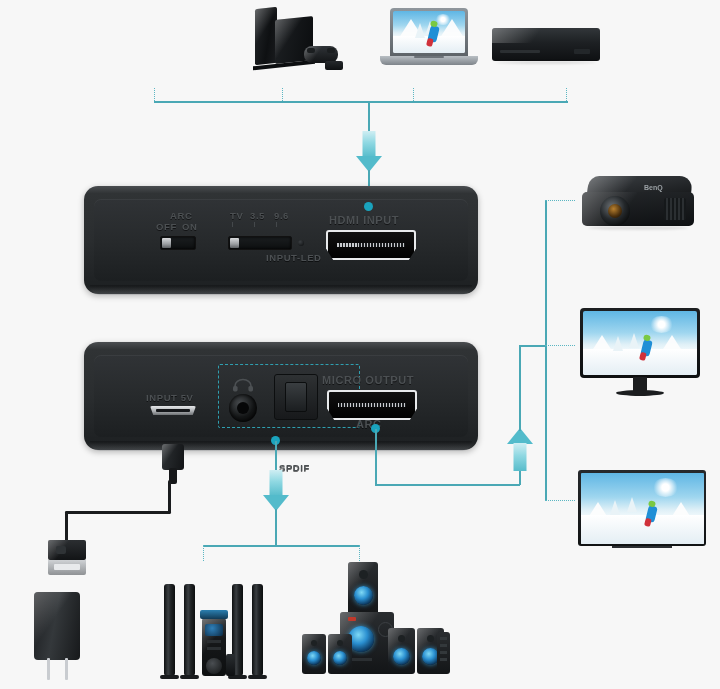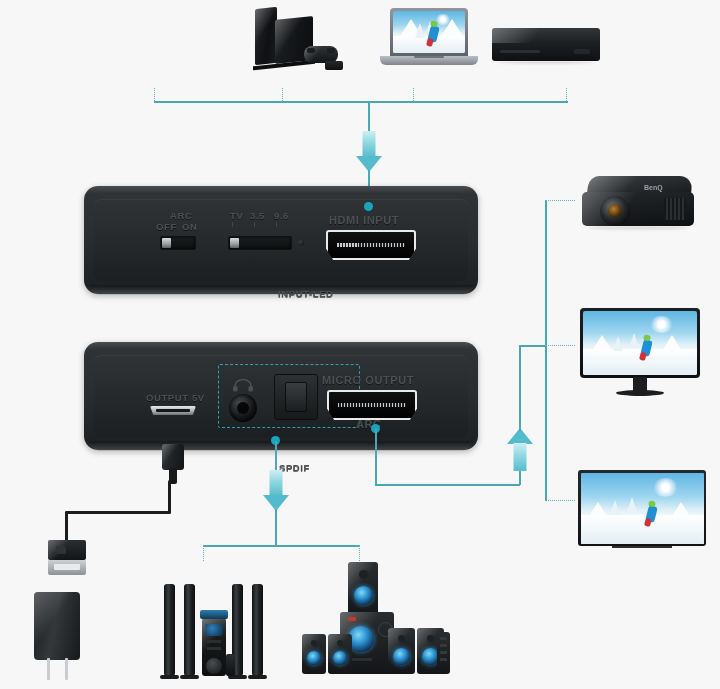--- a/index.html
+++ b/index.html
@@ -218,34 +218,34 @@
     <div class="ticks" style="left:148px;top:36px;gap:21px;">
       <span></span>
         <span></span>
         <span></span>
     </div>
     <div class="switch" style="left:144px;top:50px;width:62px;">
       <div class="knob" style="left:1px;"></div>
     </div>
 
     <div class="led" style="left:214px;top:54px;"></div>
-    <div class="lbl" style="left:194px;top:66px;margin-top:36px;">INPUT-LED</div>
+    <div class="lbl" style="left:182px;top:66px;">INPUT-LED</div>
 
     <div class="lbl big" style="left:245px;top:28px;">HDMI INPUT</div>
     <div class="hdmi" style="left:242px;top:44px;width:86px;height:26px;">
       <div class="pins"></div>
     </div>
   </div>
   <div class="node" style="left:364px;top:202px;"></div>
 
   <div class="box" style="left:84px;top:342px;width:394px;height:108px;">
     <div class="face"></div>
     <div class="foot"></div>
 
-    <div class="lbl" style="left:62px;top:50px;">OUTPUT 5V</div>
+    <div class="lbl" style="left:62px;top:50px;">INPUT 5V</div>
     <div class="micro" style="left:66px;top:64px;width:46px;">
         <i></i>
       </div>
 
     <div class="dash" style="left:134px;top:22px;width:140px;height:62px;"></div>
 
     <div class="hp" style="left:148px;top:36px;width:22px;height:14px;">
       <svg width="22" height="14" viewBox="0 0 22 14">
         <path d="M3 11 V8 a8 6.5 0 0 1 16 0 V11" fill="none" stroke="#4c5053" stroke-width="1.6"></path>
         <rect x="1" y="8" width="4.6" height="5.4" rx="1.6" fill="#4c5053"></rect>

